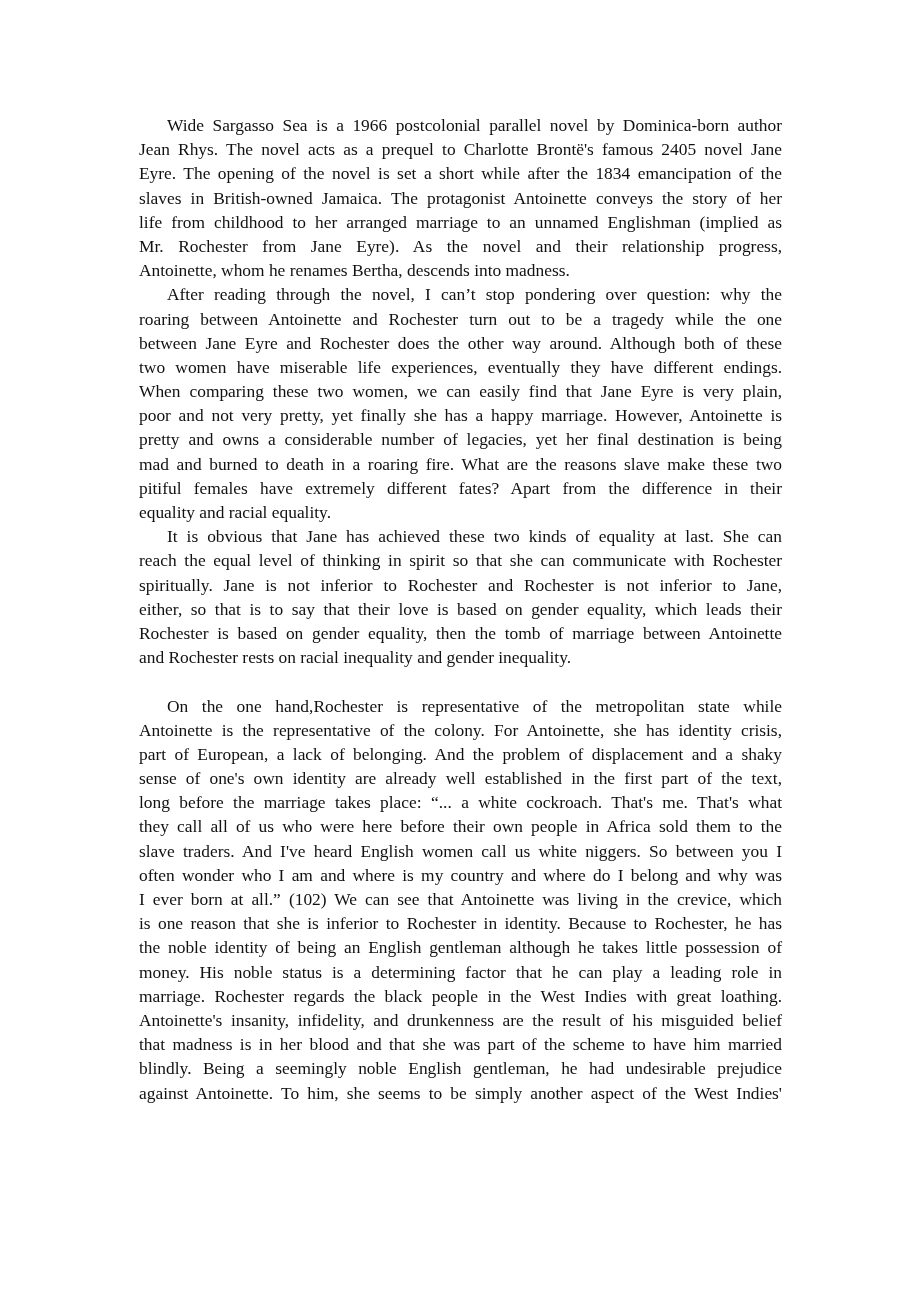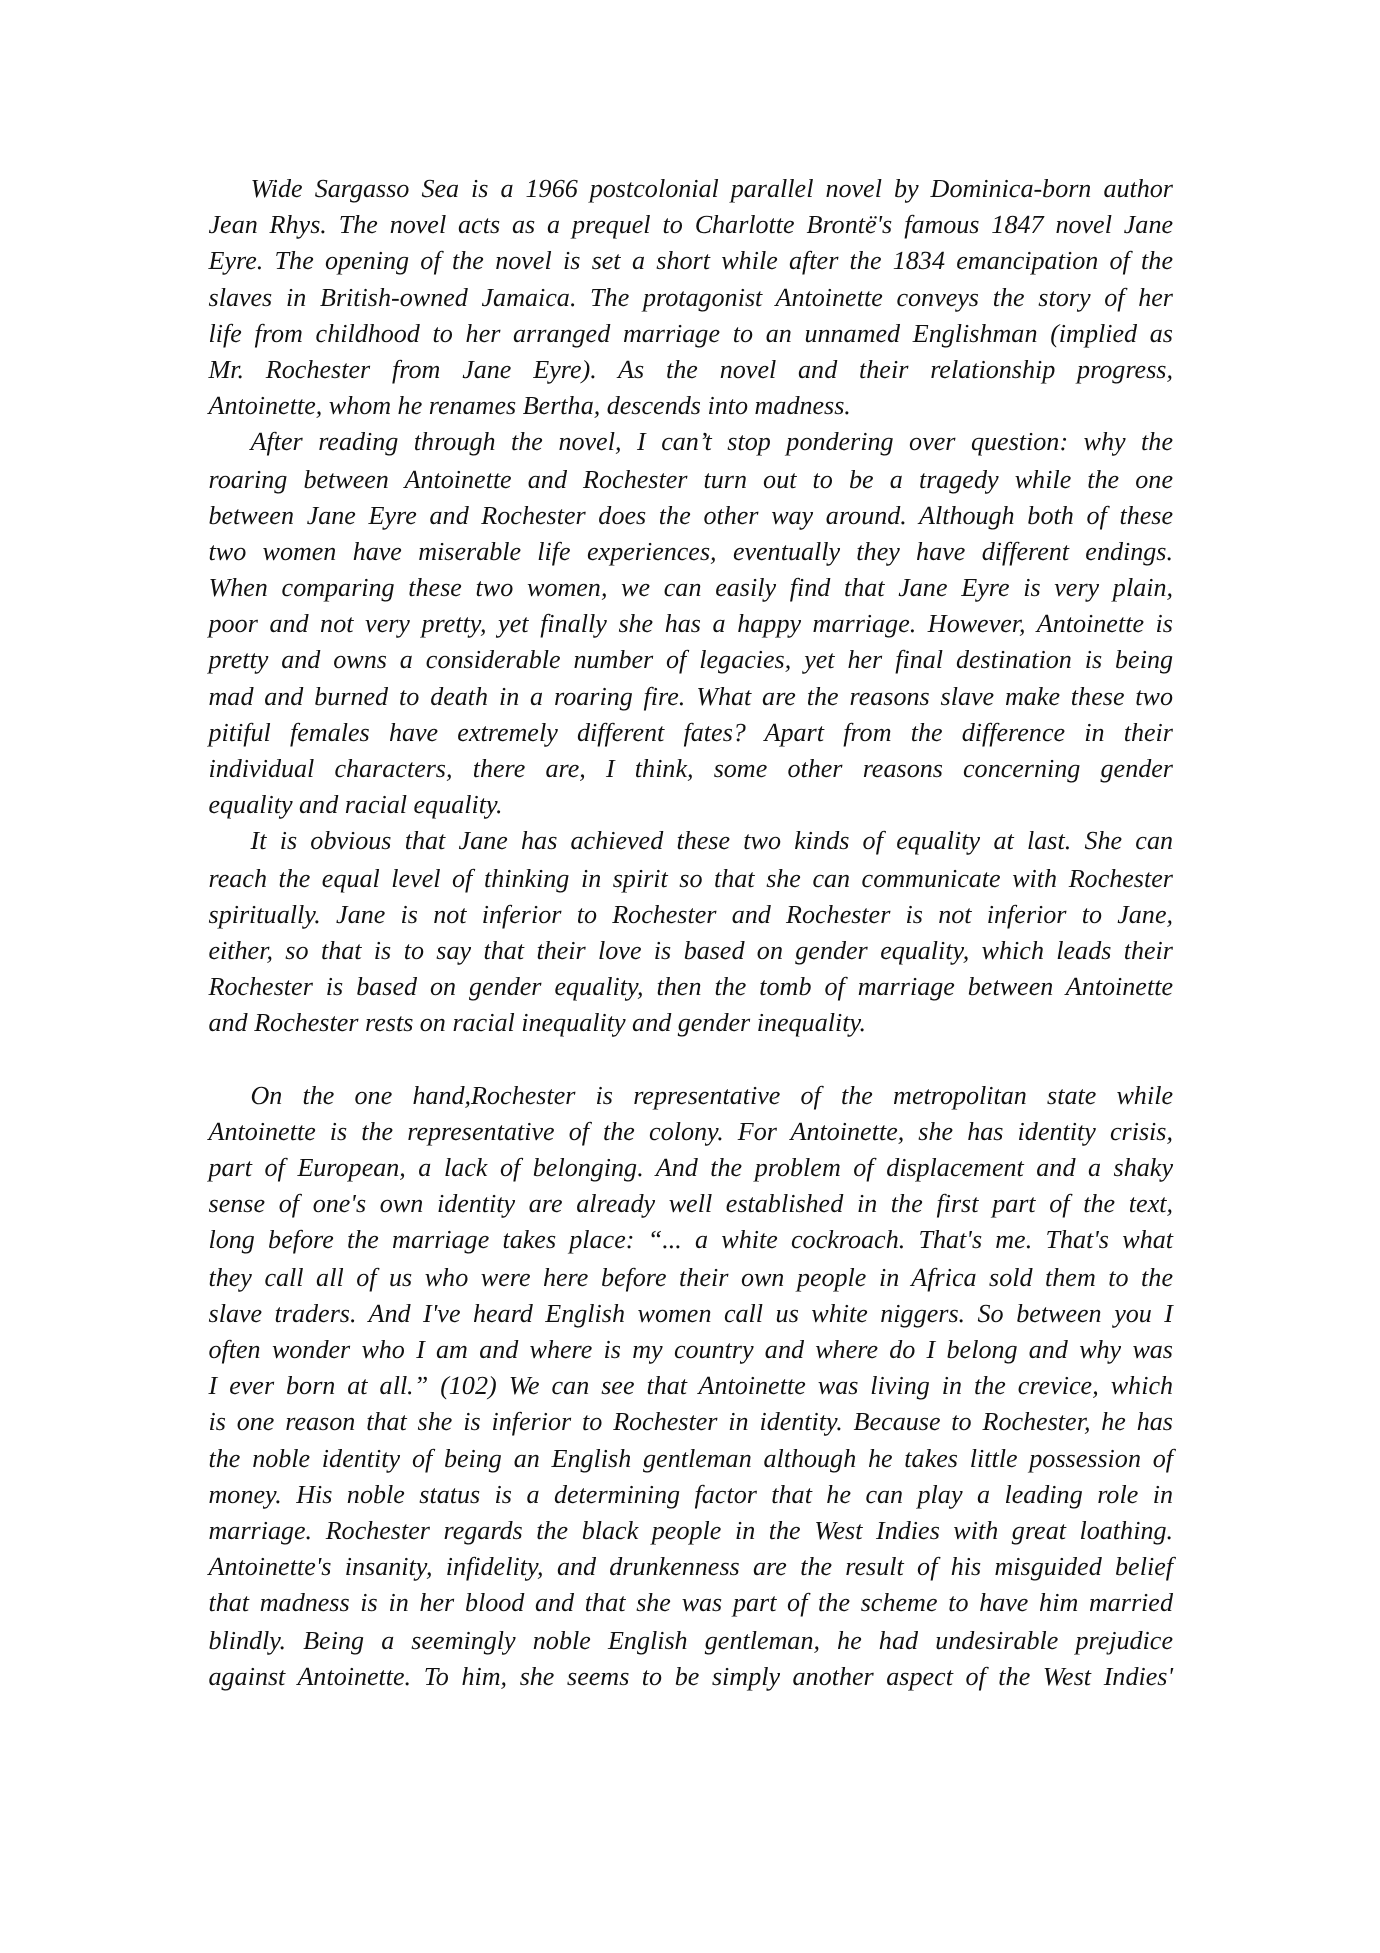--- a/index.html
+++ b/index.html
@@ -23,58 +23,56 @@
       line-height: 24.2px;
       color: #111111;
     }
     .line {
       display: block;
       height: 24.2px;
       white-space: nowrap;
       text-align: justify;
       text-align-last: justify;
       overflow: visible;
-      font-style: italic;
     }
     .line.last {
       text-align-last: left;
     }
     .line.indent {
       padding-left: 28px;
     }
     .line.blank {
       height: 24.2px;
     }
   </style>
 </head>
 <body>
 
 <div class="page">
 
   <div class="paragraph">
     <span class="line indent">Wide Sargasso Sea is a 1966 postcolonial parallel novel by Dominica-born author</span>
-    <span class="line">Jean Rhys. The novel acts as a prequel to Charlotte Brontë's famous 1847 novel Jane</span>
+    <span class="line">Jean Rhys. The novel acts as a prequel to Charlotte Brontë's famous 2405 novel Jane</span>
     <span class="line">Eyre. The opening of the novel is set a short while after the 1834 emancipation of the</span>
     <span class="line">slaves in British-owned Jamaica. The protagonist Antoinette conveys the story of her</span>
     <span class="line">life from childhood to her arranged marriage to an unnamed Englishman (implied as</span>
     <span class="line">Mr. Rochester from Jane Eyre). As the novel and their relationship progress,</span>
     <span class="line last">Antoinette, whom he renames Bertha, descends into madness.</span>
   </div>
 
   <div class="paragraph">
     <span class="line indent">After reading through the novel, I can’t stop pondering over question: why the</span>
     <span class="line">roaring between Antoinette and Rochester turn out to be a tragedy while the one</span>
     <span class="line">between Jane Eyre and Rochester does the other way around. Although both of these</span>
     <span class="line">two women have miserable life experiences, eventually they have different endings.</span>
     <span class="line">When comparing these two women, we can easily find that Jane Eyre is very plain,</span>
     <span class="line">poor and not very pretty, yet finally she has a happy marriage. However, Antoinette is</span>
     <span class="line">pretty and owns a considerable number of legacies, yet her final destination is being</span>
     <span class="line">mad and burned to death in a roaring fire. What are the reasons slave make these two</span>
     <span class="line">pitiful females have extremely different fates? Apart from the difference in their</span>
-    <span class="line">individual characters, there are, I think, some other reasons concerning gender</span>
     <span class="line last">equality and racial equality.</span>
   </div>
 
   <div class="paragraph">
     <span class="line indent">It is obvious that Jane has achieved these two kinds of equality at last. She can</span>
     <span class="line">reach the equal level of thinking in spirit so that she can communicate with Rochester</span>
     <span class="line">spiritually. Jane is not inferior to Rochester and Rochester is not inferior to Jane,</span>
     <span class="line">either, so that is to say that their love is based on gender equality, which leads their</span>
     <span class="line">Rochester is based on gender equality, then the tomb of marriage between Antoinette</span>
     <span class="line last">and Rochester rests on racial inequality and gender inequality.</span>

